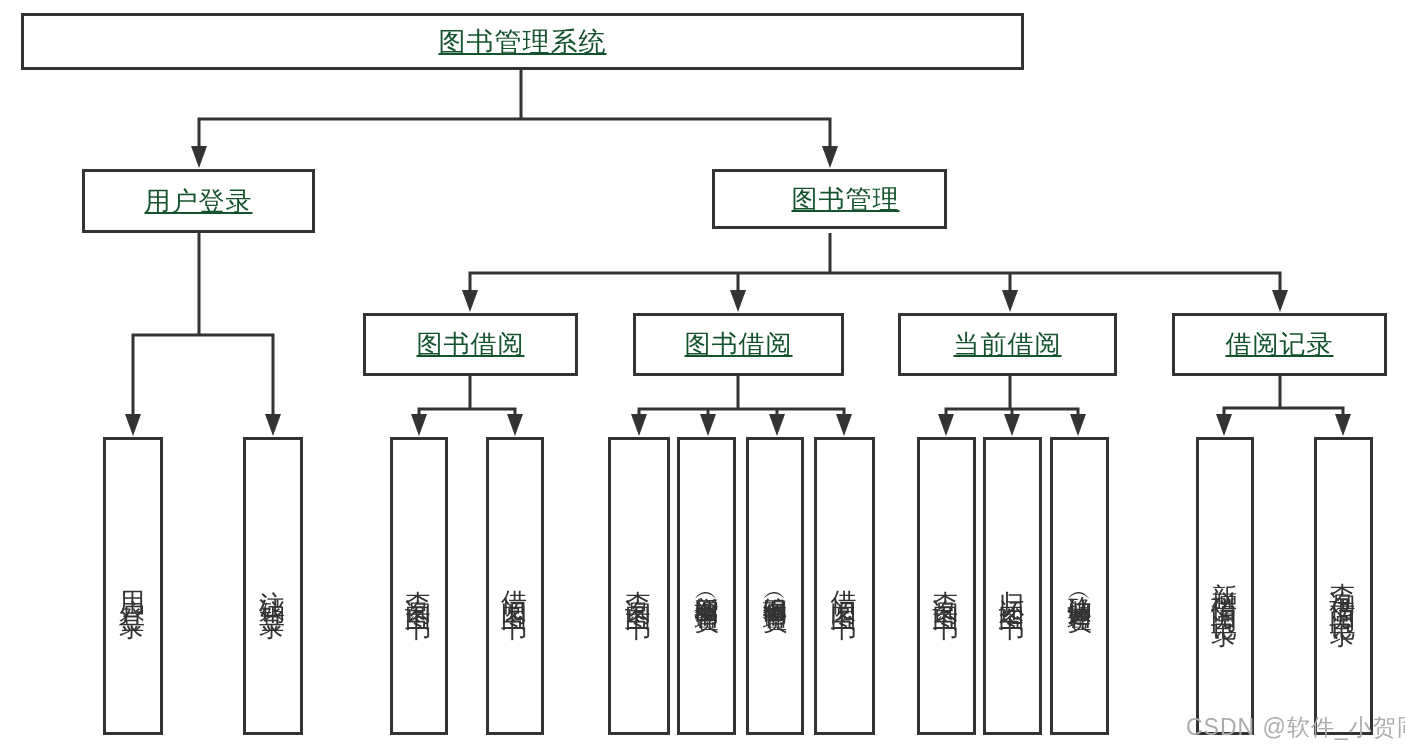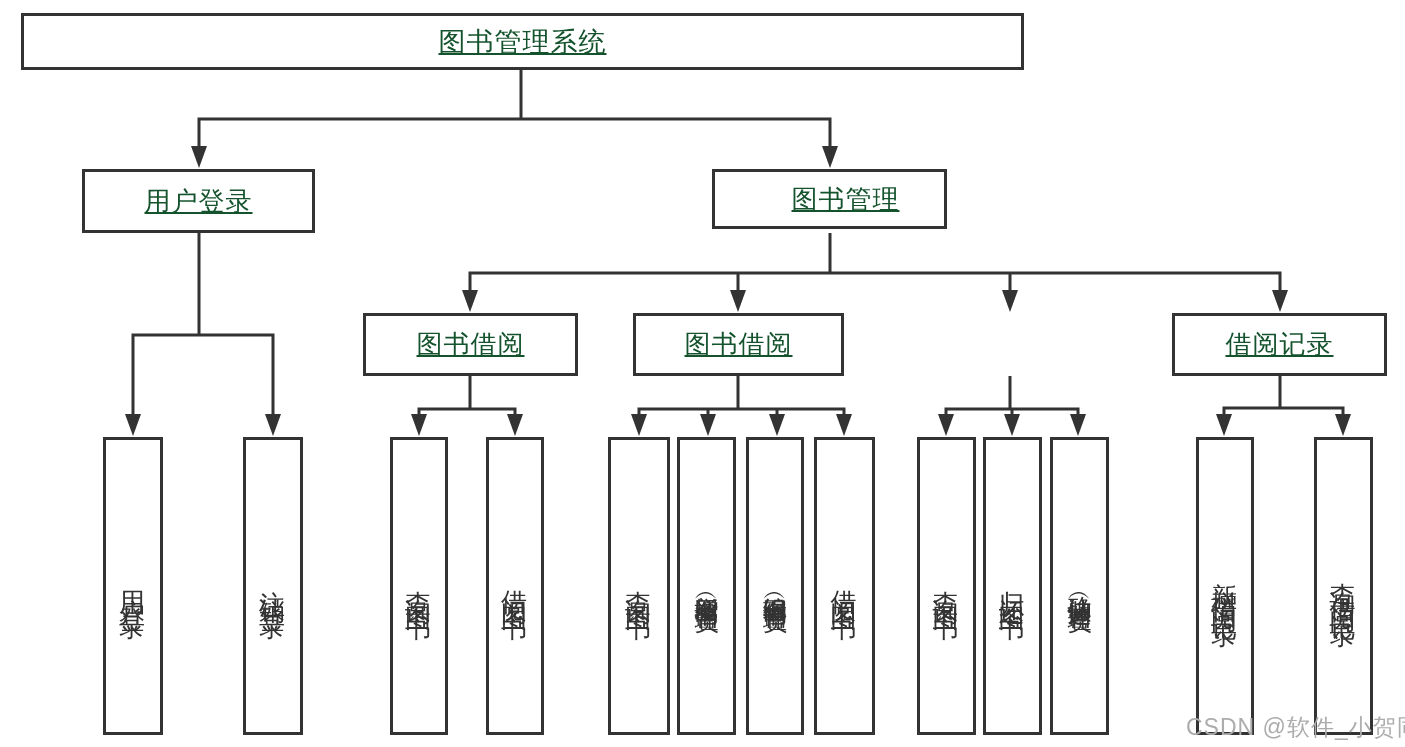--- a/index.html
+++ b/index.html
@@ -137,20 +137,23 @@
   <div class="node" style="left:712px; top:169px; width:235px; height:60px;padding-left:32px;">
     <span class="hlabel">图书管理</span>
   </div>
 
   <div class="node" style="left:363px; top:313px; width:215px; height:63px;">
     <span class="hlabel">图书借阅</span>
   </div>
   <div class="node" style="left:633px; top:313px; width:211px; height:63px;">
     <span class="hlabel">图书借阅</span>
   </div>
+  <div class="node" style="left:898px; top:313px; width:219px; height:63px;">
+    <span class="hlabel">当前借阅</span>
+  </div>
   <div class="node" style="left:1172px; top:313px; width:215px; height:63px;">
     <span class="hlabel">借阅记录</span>
   </div>
 
   <div class="node leaf" style="left:103px; top:437px; width:60px; height:298px;">
     <span class="vtext">用户登录</span>
   </div>
   <div class="node leaf" style="left:243px; top:437px; width:60px; height:298px;">
     <span class="vtext">注销登录</span>
   </div>

